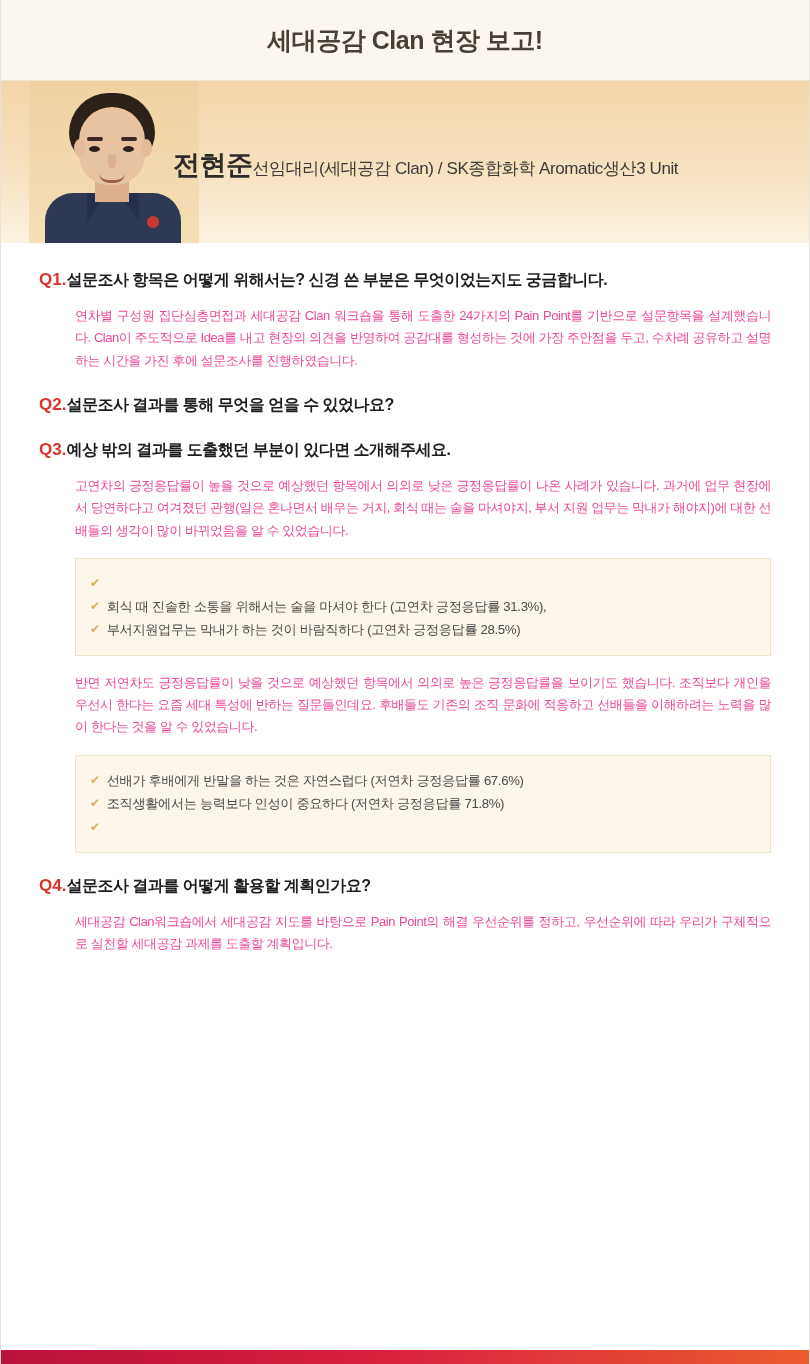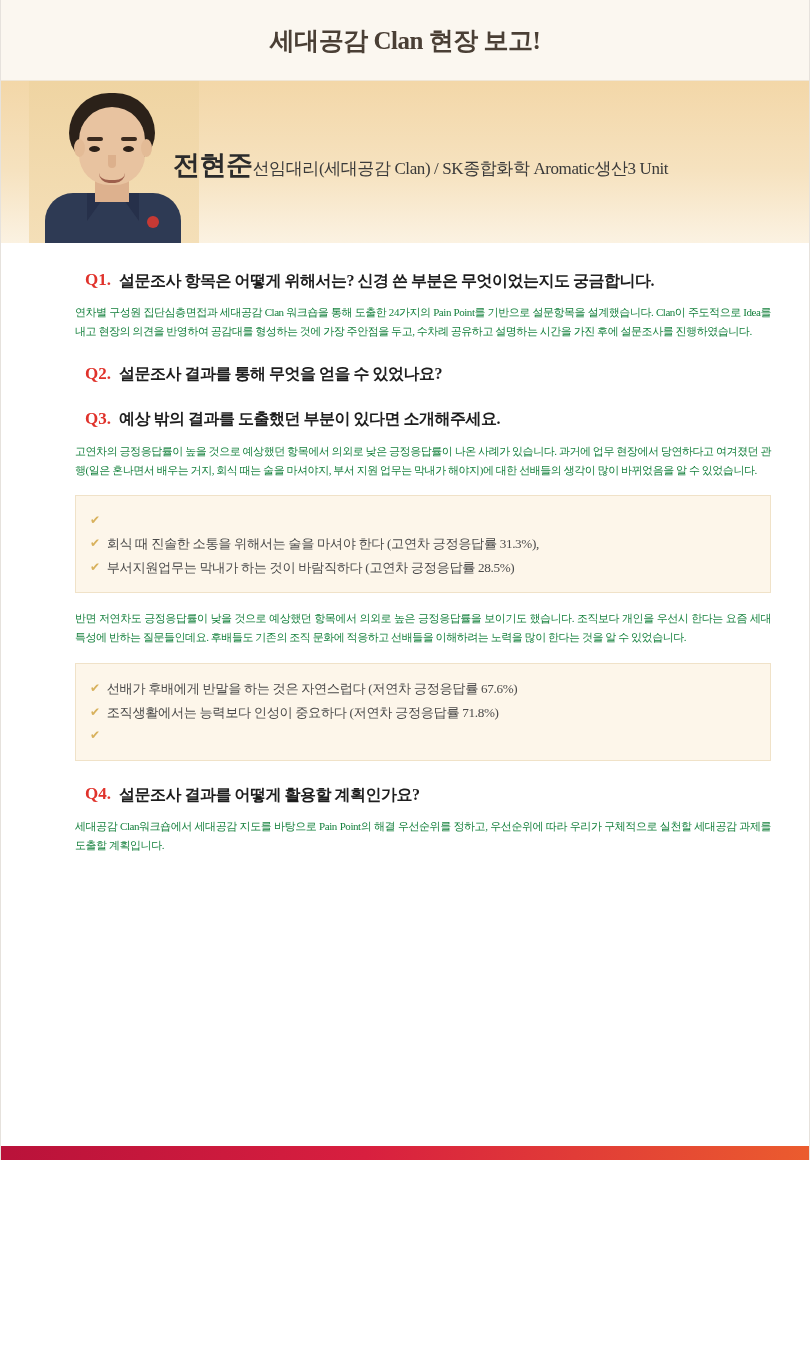--- a/index.html
+++ b/index.html
@@ -10,26 +10,25 @@
     width: 810px;
     height: 1364px;
     background: #ffffff;
     font-family: "Liberation Sans", sans-serif;
     color: #231f20;
     overflow: hidden;
   }
   .page {
     position: relative;
     width: 810px;
-    height: 1160px;
+    height: 1364px;
     box-sizing: border-box;
     border-left: 1px solid #e6e2dd;
     border-right: 1px solid #e6e2dd;
     background: #ffffff;
-    font-family: Liberation Serif, serif;
   }
 
   
   .header-band {
     height: 80px;
     background: #fbf7f0;
     border-bottom: 1px solid #f0e6d6;
     display: flex;
     align-items: center;
     justify-content: center;
@@ -196,44 +195,42 @@
 
   
   .content {
     padding: 26px 38px 0 38px;
   }
   .qa-block {
     margin-bottom: 22px;
   }
   .q-row {
     display: flex;
-    align-items: center;
-    gap: 8px;
+    align-items: flex-start;
     margin-bottom: 11px;
-    margin-left: 46px;
   }
   .q-label {
     color: #e0322b;
     font-weight: bold;
     font-size: 17px;
     line-height: 1.35;
     flex: 0 0 auto;
   }
   .q-text {
     font-weight: bold;
     font-size: 16px;
     color: #1d1d1d;
     line-height: 1.35;
     letter-spacing: -0.5px;
   }
   .a-text {
     margin-left: 36px;
-    font-size: 11px;
+    font-size: 13px;
     line-height: 1.72;
-    color: #15803d;
+    color: #ec4899;
     letter-spacing: -0.45px;
     text-align: justify;
   }
 
   .note-box {
     margin: 16px 0 16px 36px;
     background: #fdf6ea;
     border: 1px solid #f0e2c8;
     padding: 13px 16px 13px 14px;
   }

